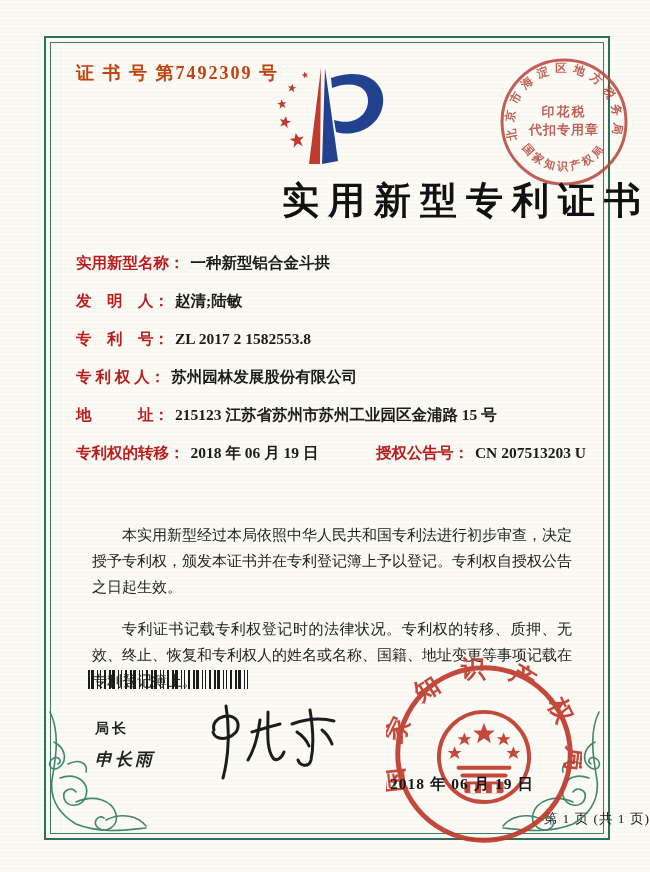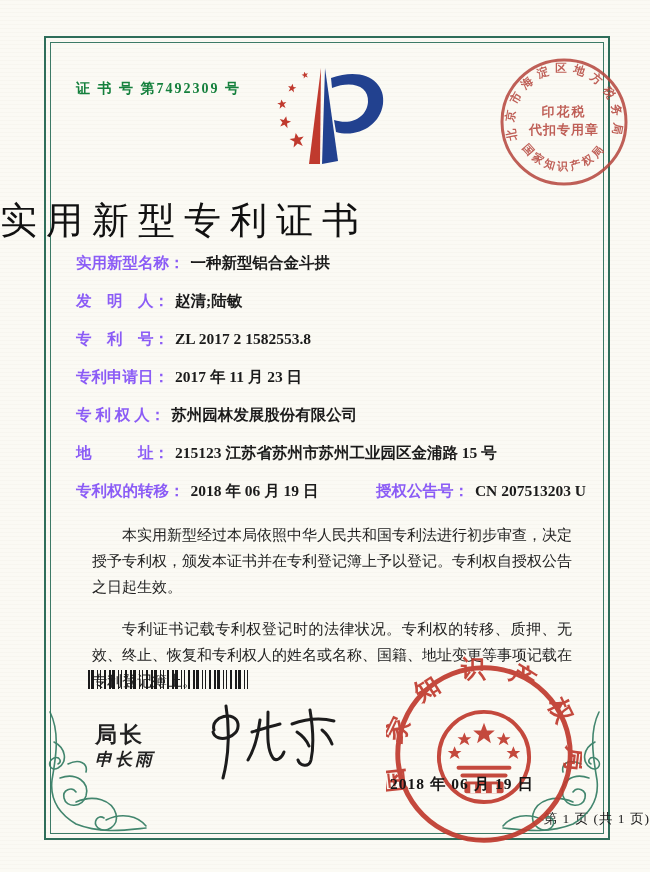--- a/index.html
+++ b/index.html
@@ -17,52 +17,52 @@
   
   .frame-outer{
     position:absolute;left:44px;top:36px;right:40px;bottom:32px;
     border:2.5px solid #2f6e5a;
   }
   .frame-inner{
     position:absolute;left:4px;top:4px;right:4px;bottom:4px;
     border:1px solid #3c7a66;
   }
   .cert-no{
-    position:absolute;left:76px;top:80px;
-    font-size:14px;letter-spacing:2px;font-weight:600;color:#15803d;
+    position:absolute;left:76px;top:61px;
+    font-size:18px;letter-spacing:2px;font-weight:600;color:#c2410c;
   }
   .logo{position:absolute;left:256px;top:62px;}
   .tax-stamp{position:absolute;left:494px;top:48px;opacity:.85;}
   .title{
-    position:absolute;left:0;right:0;top:176px;text-align:left;
-    font-size:37px;font-weight:normal;letter-spacing:9px;color:#111;margin-top:20px;
+    position:absolute;left:0;right:0;top:176px;text-align:right;
+    font-size:37px;font-weight:bold;letter-spacing:9px;color:#111;
   }
   .fields{position:absolute;left:76px;right:64px;top:244px;font-size:15.5px;font-weight:600;}
   .f-row{height:38px;display:flex;align-items:center;white-space:nowrap;}
-  .f-label{color:#8b5cf6;}
+  .f-label{color:#b91c1c;}
   .f-value{margin-left:6px;color:#1b1b1b;}
   .f-right{margin-left:auto;}
   .body-text{
     position:absolute;left:76px;right:62px;top:506px;
     font-size:15px;line-height:26px;text-align:justify;color:#222;
   }
   .body-text p{margin:16px;text-indent:2em;}
   .barcode{
     position:absolute;left:88px;top:670px;width:162px;height:19px;
     background:repeating-linear-gradient(90deg,
       #1a1a1a 0 2px,transparent 2px 3px,
       #1a1a1a 3px 6px,transparent 6px 9px,
       #1a1a1a 9px 10px,transparent 10px 12px,
       #1a1a1a 12px 13px,transparent 13px 16px,
       #1a1a1a 16px 18px,transparent 18px 21px);
   }
   .director-label{
     position:absolute;left:95px;top:720px;
     font-family:"Liberation Sans","DejaVu Sans",sans-serif;
-    font-size:22px;font-weight:600;letter-spacing:3px;color:#222;
+    font-size:14px;font-weight:600;letter-spacing:3px;color:#222;
   }
   .director-name{
     position:absolute;left:95px;top:748px;
     font-family:"Liberation Sans","DejaVu Sans",sans-serif;
     font-size:17px;font-weight:600;letter-spacing:3px;color:#222;font-style:italic;
   }
   .signature{position:absolute;left:188px;top:700px;z-index:6;}
   .corner-ornament{position:absolute;z-index:1;opacity:.9;}
   .corner-left{left:46px;top:702px;}
   .corner-right{left:478px;top:702px;transform:scaleX(-1);}
@@ -125,24 +125,20 @@
     <span class="f-label">实用新型名称：</span>
     <span class="f-value">一种新型铝合金斗拱</span>
   </div>
   <div class="f-row">
     <span class="f-label">发　明　人：</span>
     <span class="f-value">赵清;陆敏</span>
   </div>
   <div class="f-row">
     <span class="f-label">专　利　号：</span>
     <span class="f-value">ZL 2017 2 1582553.8</span>
-  </div>
-  <div class="f-row">
-    <span class="f-label">专利申请日：</span>
-    <span class="f-value">2017 年 11 月 23 日</span>
   </div>
   <div class="f-row">
     <span class="f-label">专 利 权 人：</span>
     <span class="f-value">苏州园林发展股份有限公司</span>
   </div>
   <div class="f-row">
     <span class="f-label">地　　　址：</span>
     <span class="f-value">215123 江苏省苏州市苏州工业园区金浦路 15 号</span>
   </div>
   <div class="f-row">

